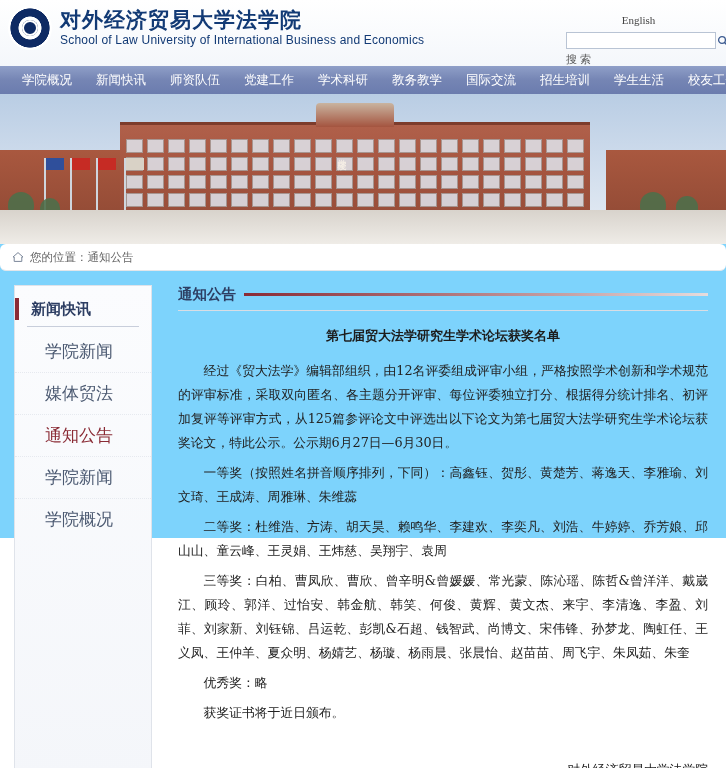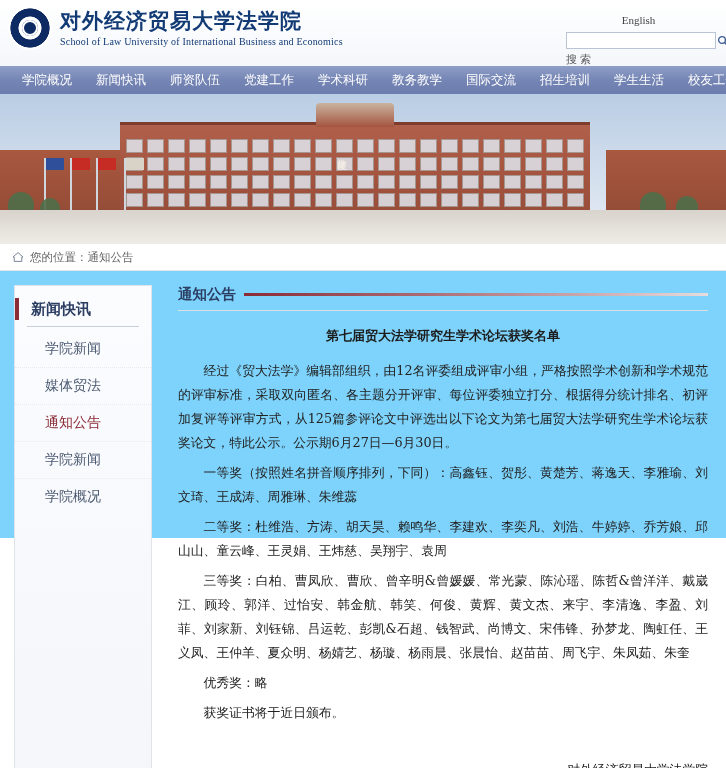--- a/index.html
+++ b/index.html
@@ -64,22 +64,22 @@
   }
   .logo-cn {
     font-family: "DejaVu Serif", serif;
     font-size: 21px;
     font-weight: bold;
     color: #123a75;
     letter-spacing: 1px;
     white-space: nowrap;
   }
   .logo-en {
-    font-family: Liberation Serif, serif;
-    font-size: 10px;
+    font-family: Liberation Sans, sans-serif;
+    font-size: 12px;
     color: #123a75;
     margin-top: 3px;
     letter-spacing: .2px;
     white-space: nowrap;
   }
   .header-right {
     position: absolute;
     right: 10px;
     top: 14px;
     width: 155px;
@@ -251,20 +251,21 @@
   
   .crumb-bar {
     height: 26px;
     border-bottom: 1px solid #e3e6ea;
     display: flex;
     align-items: center;
     padding-left: 12px;
     font-size: 11.5px;
     color: #666;
     background: #fff;
+    border-radius: 6px;
   }
   .home-icon { margin-right: 6px; display: flex; align-items: center; }
   .crumb-text { color: #666; }
 
   
   .content {
     display: flex;
     padding: 14px 18px 0 14px;
     box-sizing: border-box;
   }
@@ -284,21 +285,21 @@
     color: #2d3e63;
     border-left: 4px solid #8a2b35;
     line-height: 22px;
   }
   .side-rule {
     height: 1px;
     background: #c8cedb;
     margin: 6px 12px 4px 12px;
   }
   .side-item {
-    font-size: 14px;
+    font-size: 17px;
     color: #4c5a72;
     padding: 9px 0 9px 30px;
     cursor: pointer;
     border-bottom: 1px dotted #e6e9ef;
   }
   .side-item.active { color: #8a2b35; }
 
   .main {
     flex: 1;
     padding-left: 26px;

